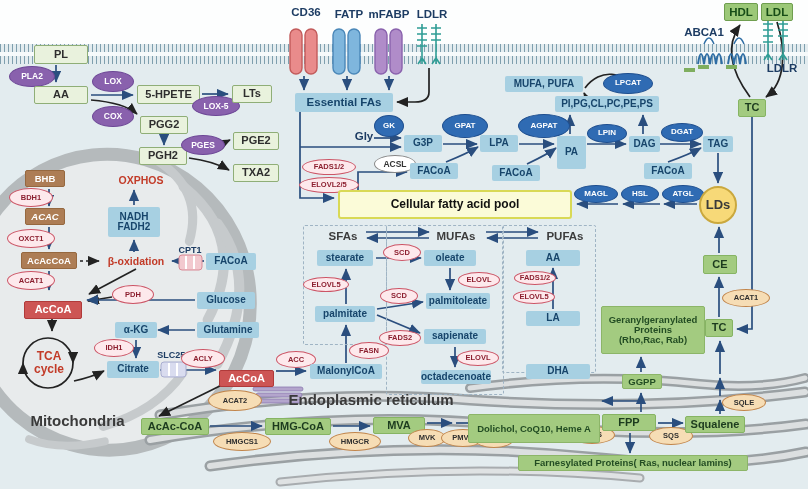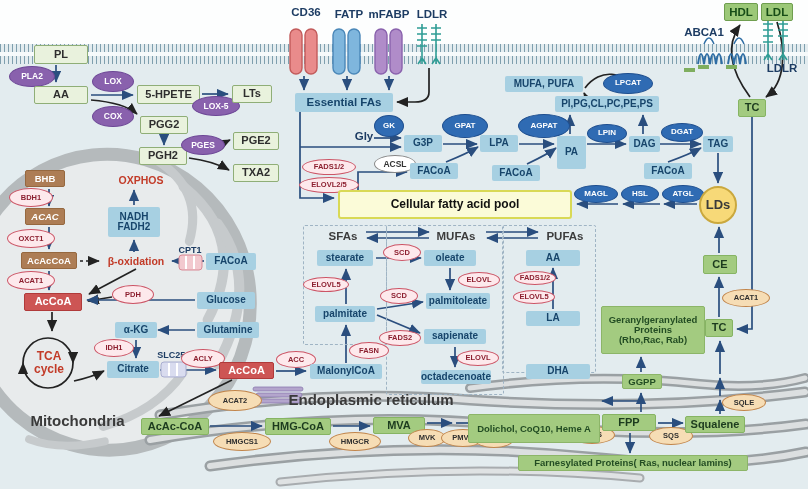--- a/index.html
+++ b/index.html
@@ -9,21 +9,21 @@
   .memb{position:absolute;left:0;width:808px;height:8px;
         background:repeating-linear-gradient(90deg,#7f9fae 0 1.5px,rgba(255,255,255,0) 1.5px 4px);}
   #membgap{position:absolute;left:0;top:52px;width:808px;height:4px;background:#f6fafb;}
   svg.layer{position:absolute;left:0;top:0;}
   .node{position:absolute;display:flex;align-items:center;justify-content:center;
         text-align:center;box-sizing:border-box;white-space:pre-line;line-height:1.05;}
   .gbox{background:#e9f2dd;border:1.3px solid #8fae77;border-radius:2px;color:#2e2e2e;font-size:11px;font-weight:700;}
   .pov{background:#8961ad;border:1.5px solid #6d4796;border-radius:50%;color:#fff;font-size:8.5px;font-weight:700;}
   .bbox{background:#ad7d55;border:1px solid #96683f;border-radius:2px;color:#fff;font-size:9.5px;font-weight:700;}
   .rov{background:#fde9ec;border:1.4px solid #cc5566;border-radius:50%;color:#8c1f2f;font-size:7.5px;font-weight:700;}
-  .redbox{background:#cd5554;border:1px solid #b03a3a;border-radius:2px;color:#fff;font-size:11px;font-weight:700;}
+  .redbox{background:#cd5554;border:1px solid #b03a3a;border-radius:2px;color:#fff;font-size:11px;font-weight:700;margin-top:8px;}
   .blbox{background:#a7d0e2;border-radius:2px;color:#17456b;font-size:10px;font-weight:700;}
   .blbox-lg{background:#a7d0e2;border-radius:2px;color:#17456b;font-size:11.5px;font-weight:700;}
   .blov{background:#2f6bb3;border:1.2px solid #1f4f8f;border-radius:50%;color:#fff;font-size:8px;font-weight:700;}
   .whov{background:#fff;border:1.2px solid #888;border-radius:50%;color:#333;font-size:8.5px;font-weight:700;}
   .ylbox{background:#fbfbd8;border:2px solid #d9d955;border-radius:3px;color:#111;font-size:12px;font-weight:700;}
   .ldcirc{background:#f7d978;border:2px solid #caa83e;border-radius:50%;color:#3a3a3a;font-size:13px;font-weight:700;}
   .grbox{background:#a3cb80;border:1px solid #86b463;border-radius:2px;color:#1c3b1e;font-size:11px;font-weight:700;}
   .grbox-strong{background:#9cc878;border:1.3px solid #6f9e4f;border-radius:2px;color:#174d17;font-size:11.5px;font-weight:700;}
   .grbig{background:#a3cb80;border:1px solid #8cb568;border-radius:2px;color:#234d23;font-size:9.5px;font-weight:700;}
   .tanov{background:#f6ddb5;border:1.4px solid #c1854b;border-radius:50%;color:#2e2e2e;font-size:7.5px;font-weight:700;}

